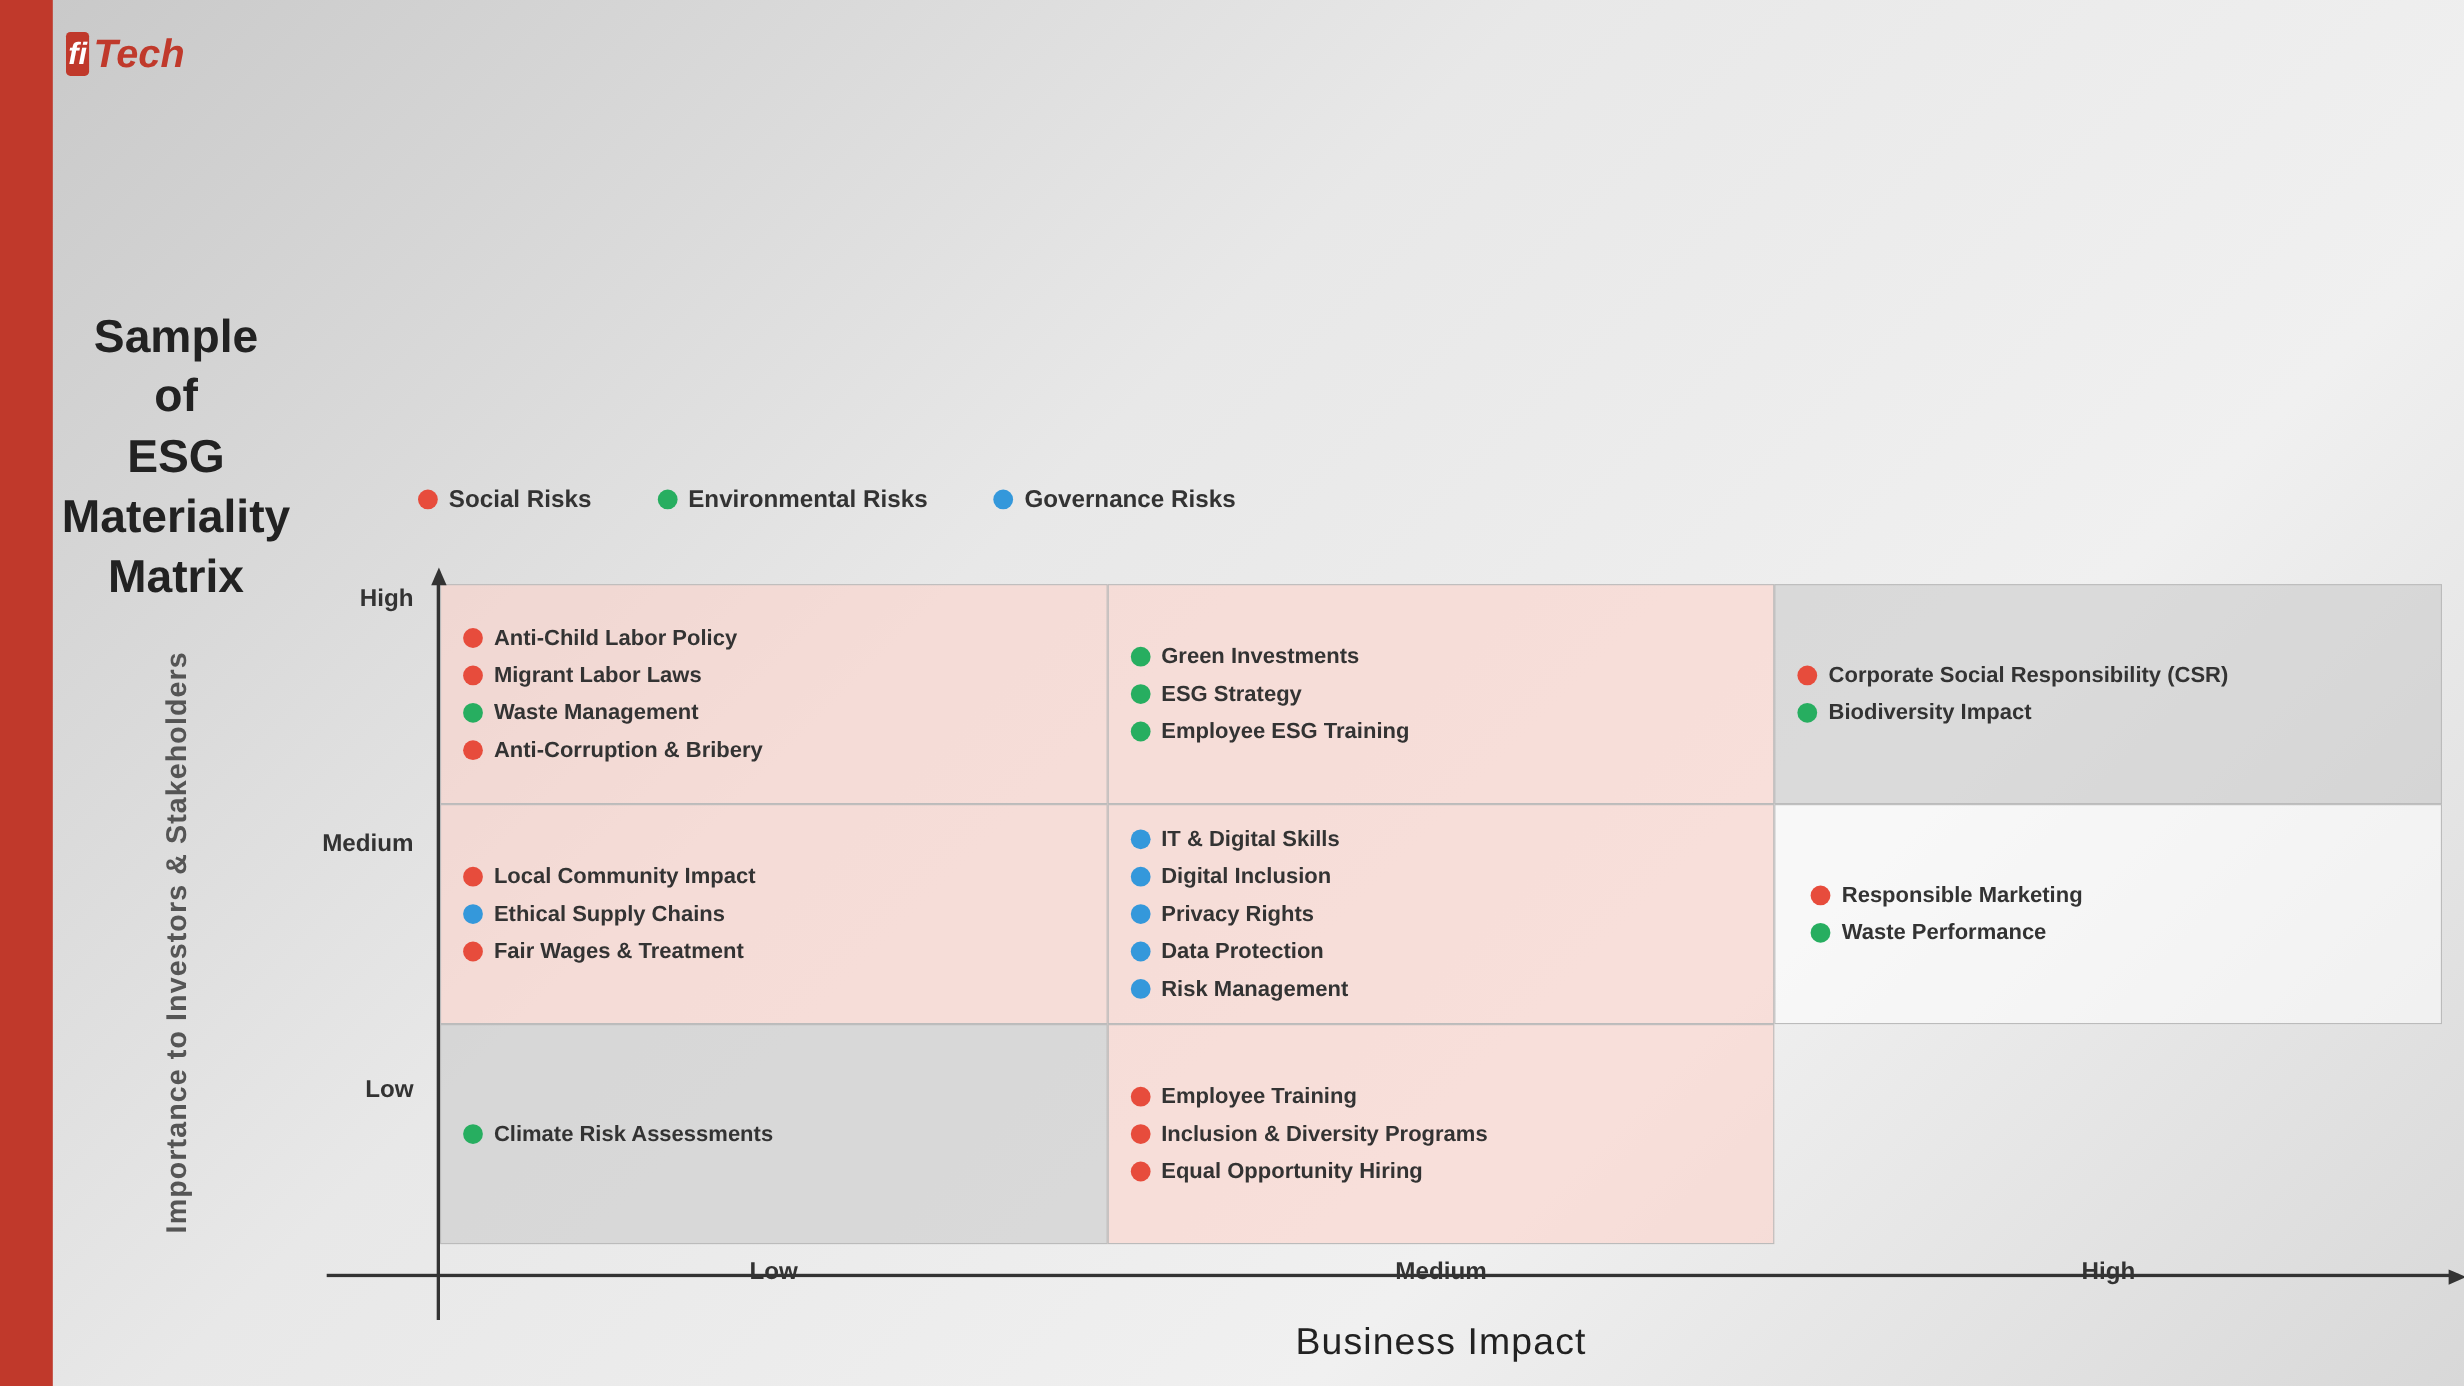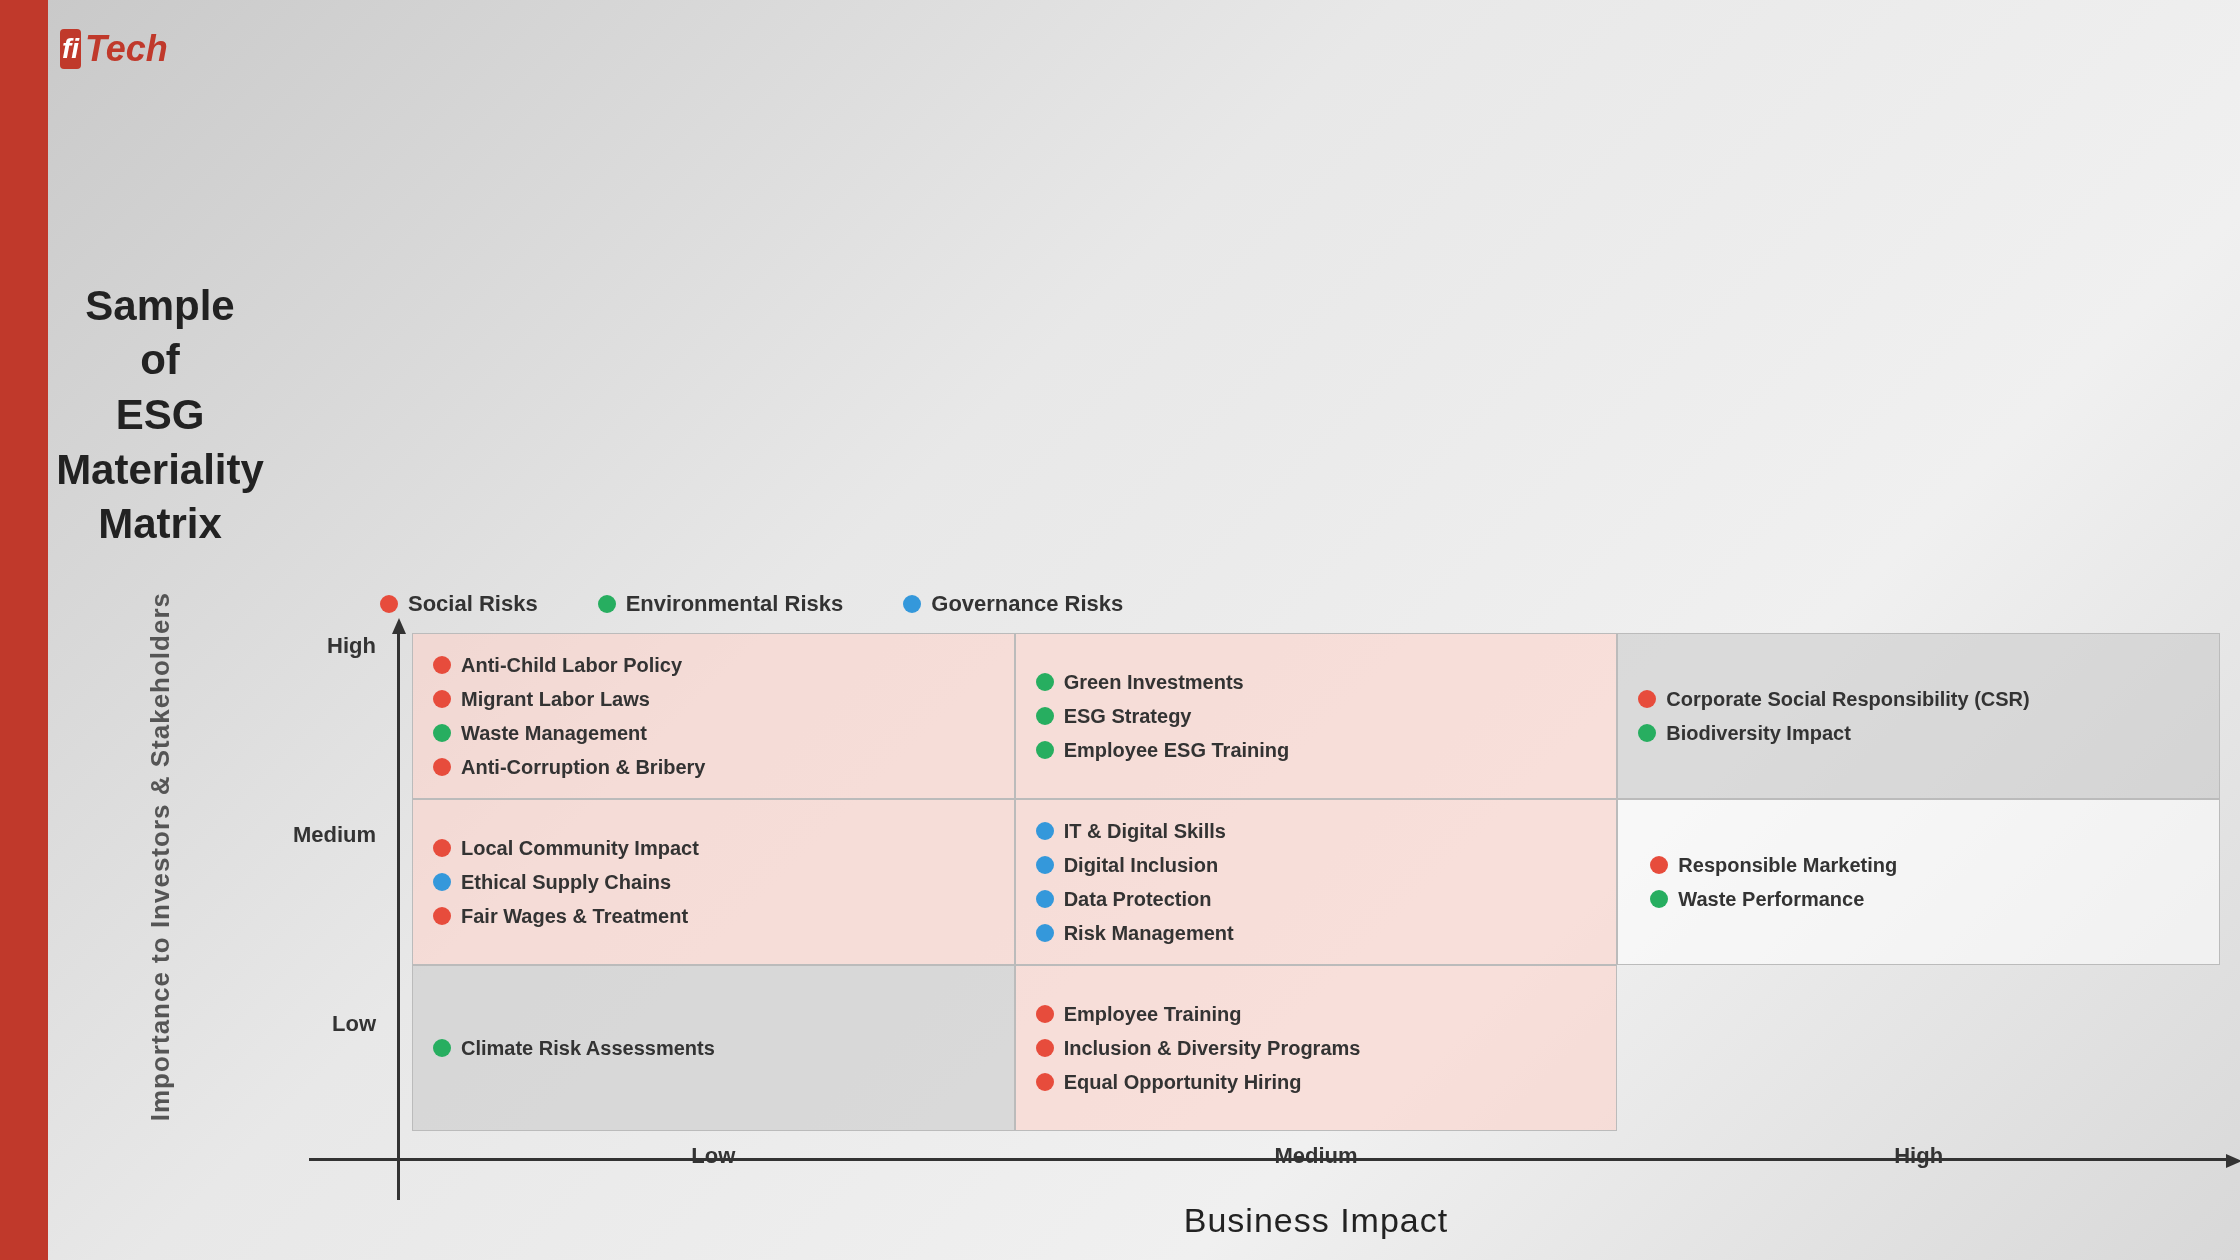--- a/index.html
+++ b/index.html
@@ -131,21 +131,22 @@
       flex-shrink: 0;
     }
 
     .dot-red { background: #e74c3c; }
     .dot-green { background: #27ae60; }
     .dot-blue { background: #3498db; }
 
     .matrix-wrapper {
       display: flex;
       flex-direction: row;
-      gap: 12px;
+      gap: 0;
+      margin-top: 48px;
     }
 
     .y-labels {
       display: flex;
       flex-direction: column;
       justify-content: space-between;
       align-items: flex-end;
       padding-right: 10px;
       width: 100px;
       position: relative;
@@ -386,20 +387,24 @@
             <div class="cell-item">
               <span class="dot dot-blue"></span>
               <span>IT &amp; Digital Skills</span>
             </div>
             <div class="cell-item">
               <span class="dot dot-blue"></span>
               <span>Digital Inclusion</span>
             </div>
             <div class="cell-item">
               <span class="dot dot-blue"></span>
+              <span>Privacy Rights</span>
+            </div>
+            <div class="cell-item">
+              <span class="dot dot-blue"></span>
               <span>Data Protection</span>
             </div>
             <div class="cell-item">
               <span class="dot dot-blue"></span>
               <span>Risk Management</span>
             </div>
           </div>
 
           <div class="cell cell-light">
             <div class="cell-item">

